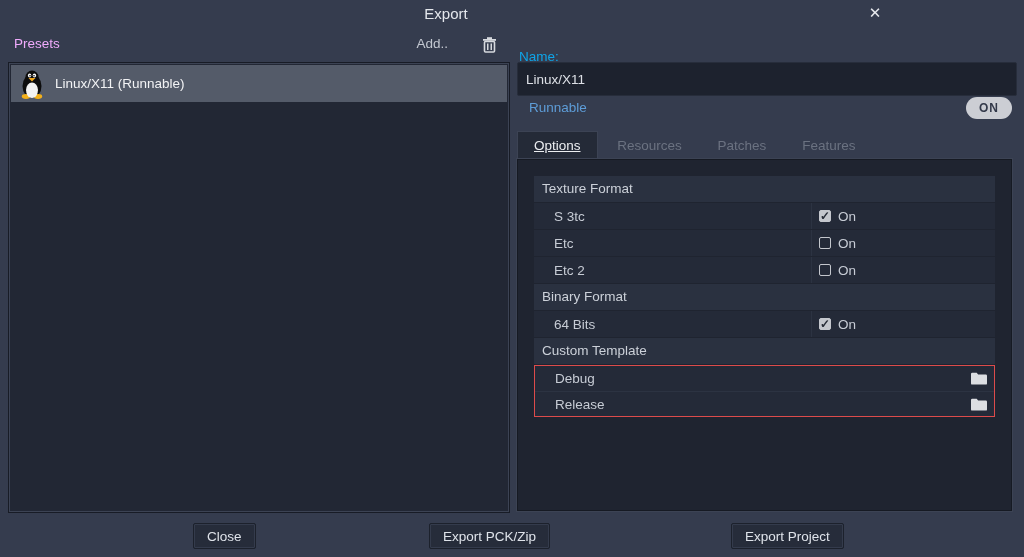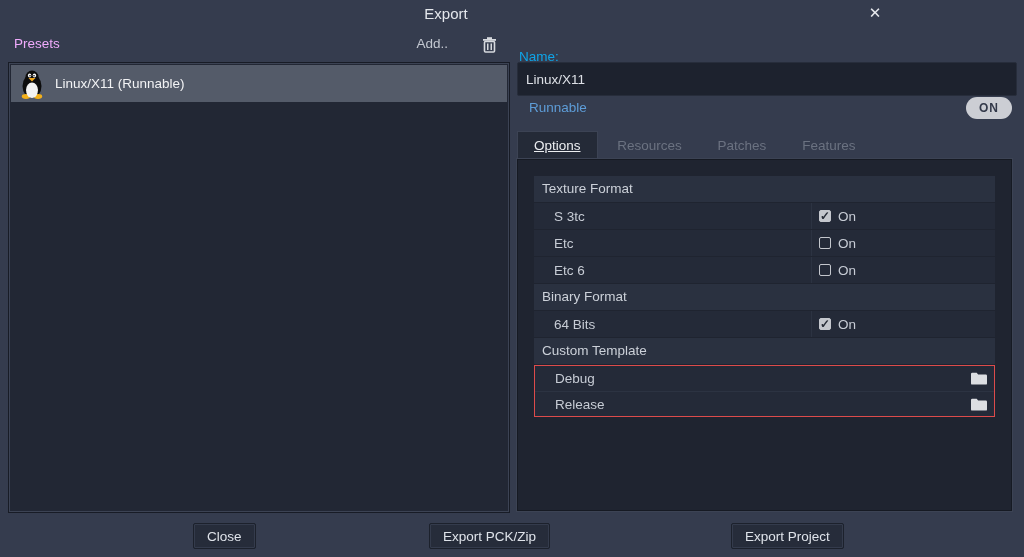--- a/index.html
+++ b/index.html
@@ -189,21 +189,21 @@
     </span>
   </div>
   <div class="prop-row">
     <span class="prop-label">Etc</span>
     <span class="prop-value">
       <span class="checkbox"></span>
       <span>On</span>
     </span>
   </div>
   <div class="prop-row">
-    <span class="prop-label">Etc 6</span>
+    <span class="prop-label">Etc 2</span>
     <span class="prop-value">
       <span class="checkbox"></span>
       <span>On</span>
     </span>
   </div>
 
   <div class="section-header">Binary Format</div>
 
   <div class="prop-row">
     <span class="prop-label">64 Bits</span>

